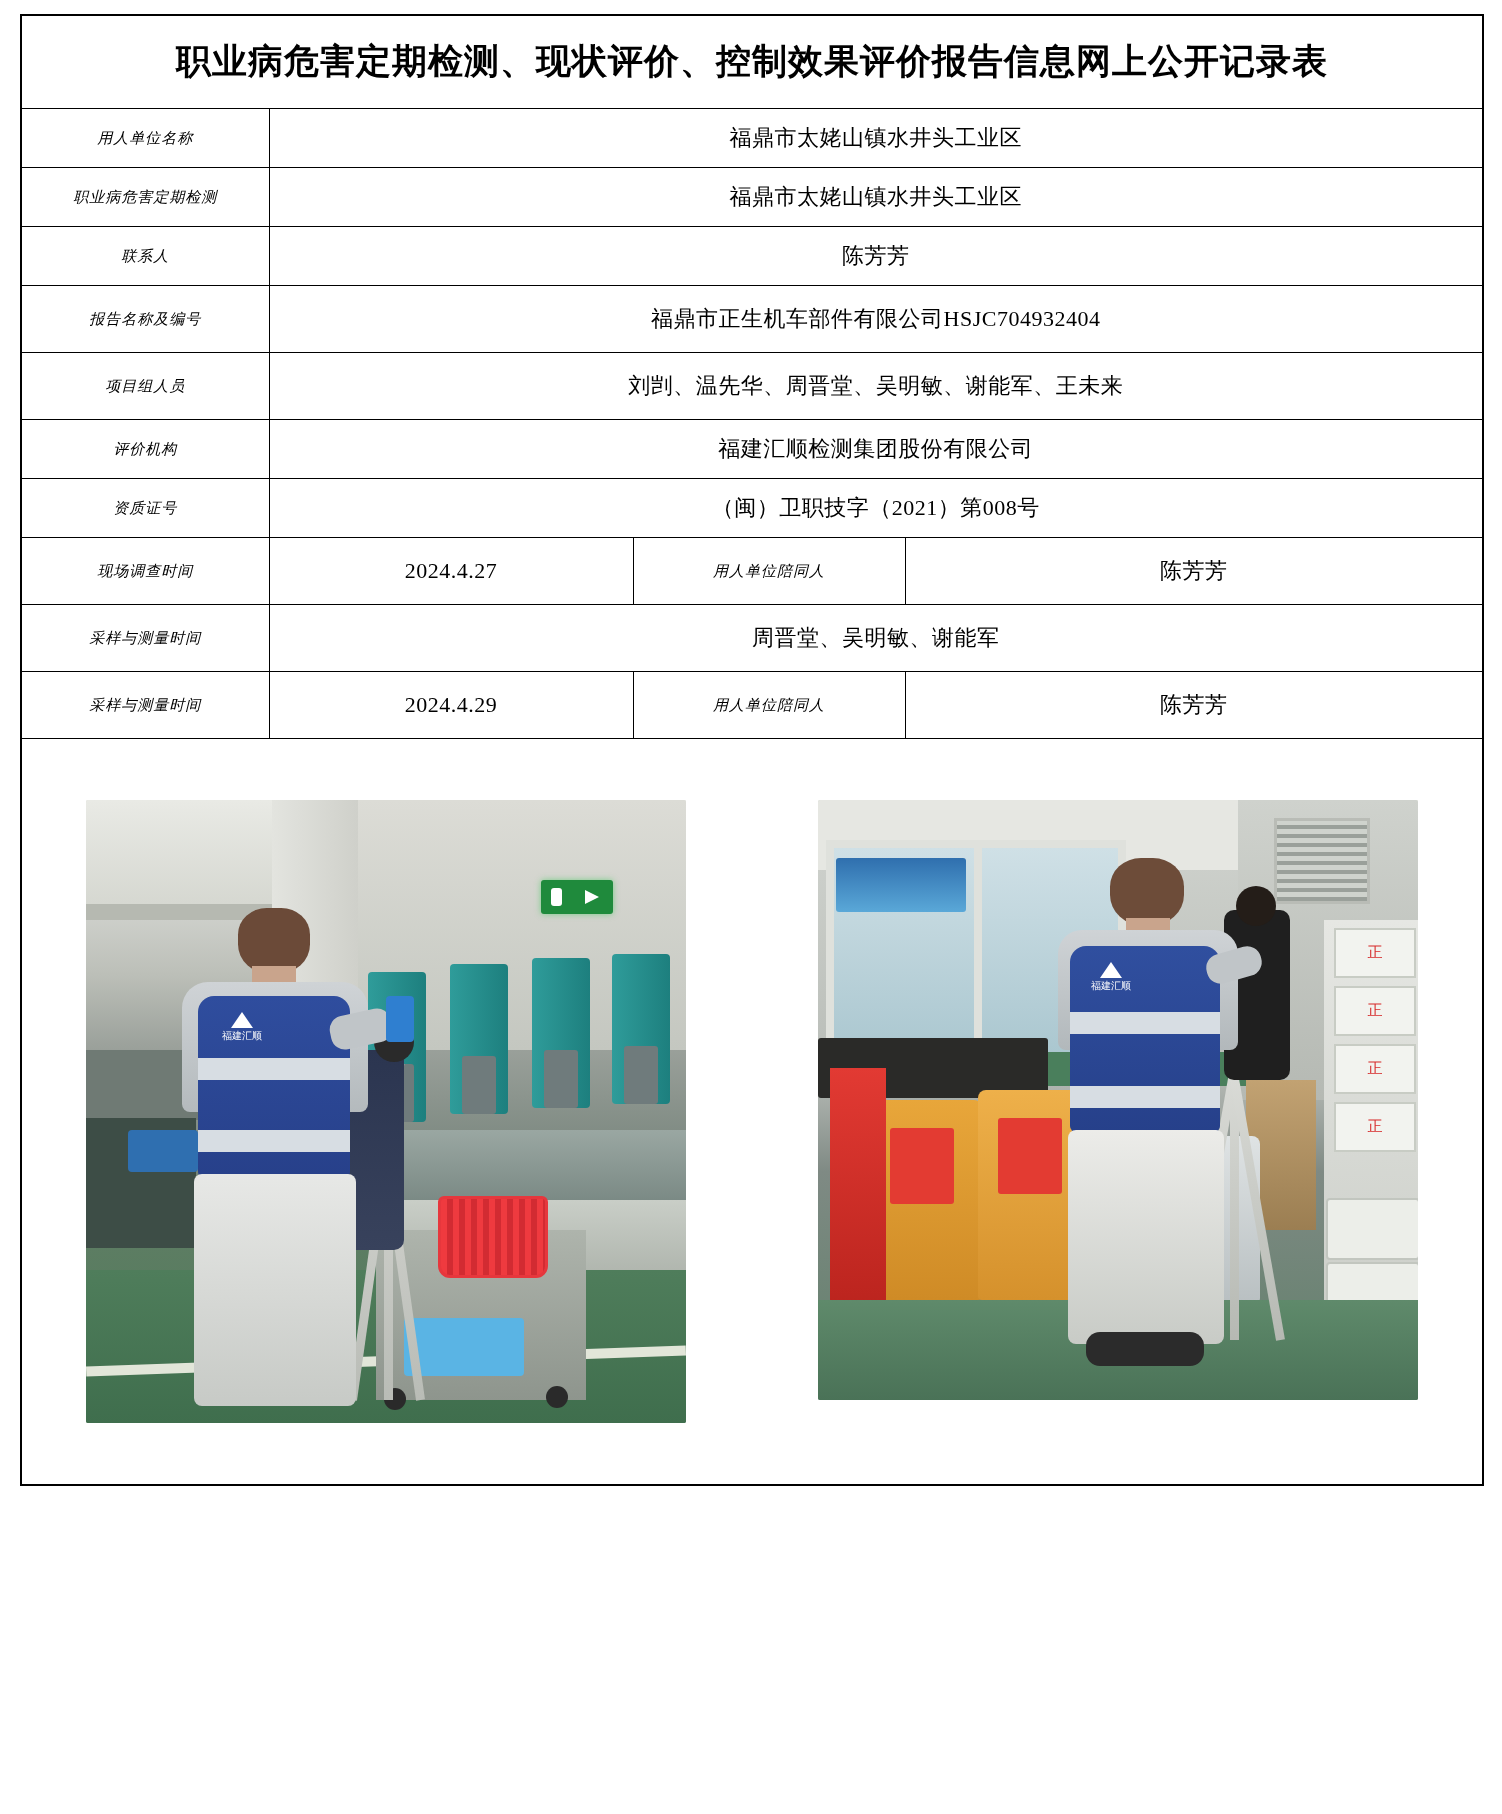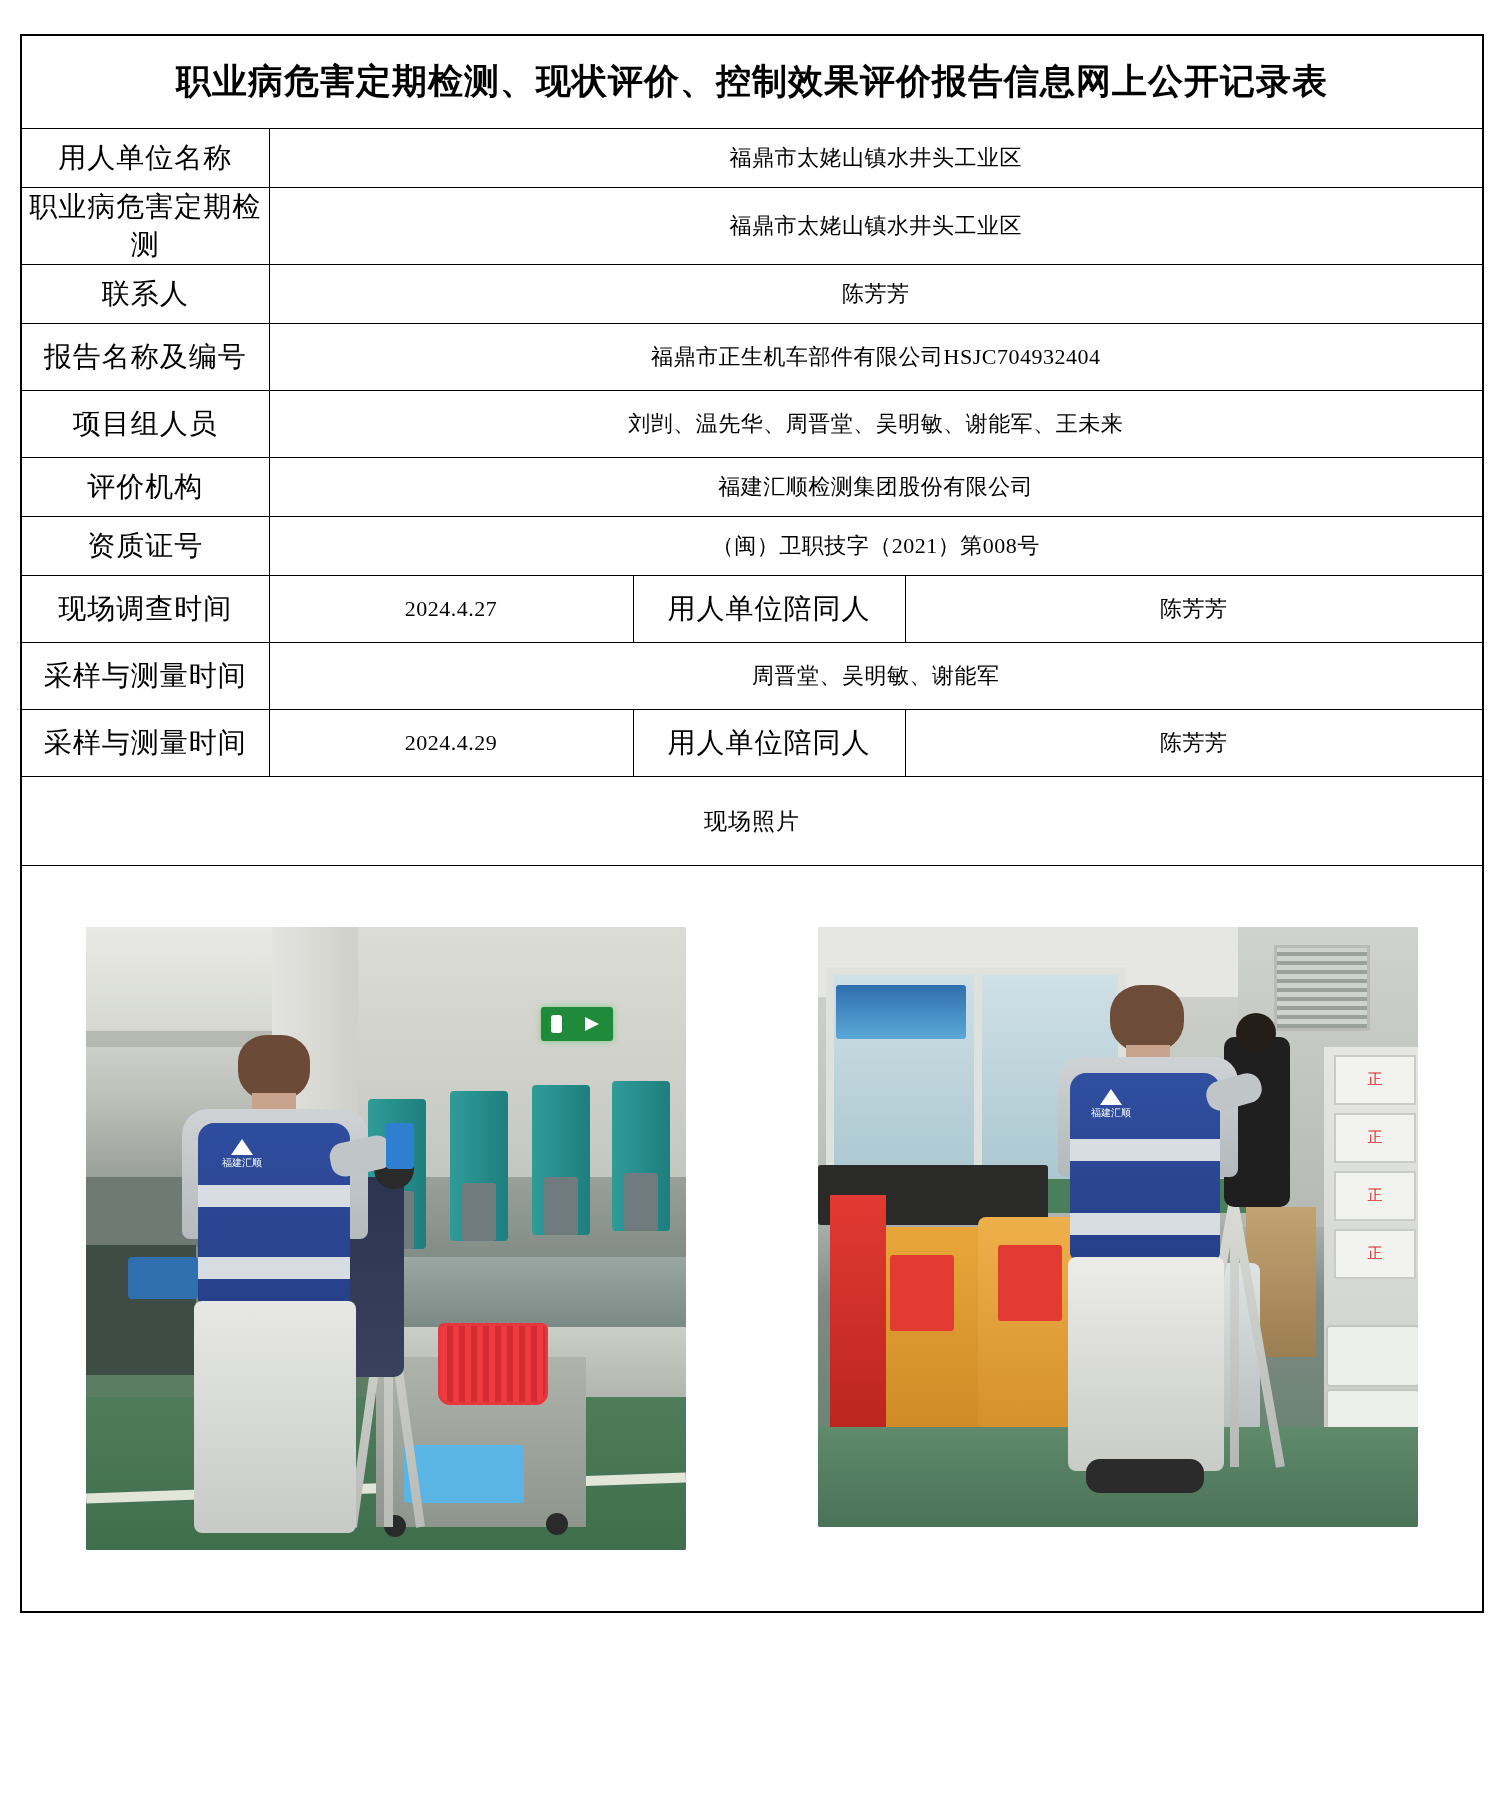--- a/index.html
+++ b/index.html
@@ -11,21 +11,21 @@
     width: 1502px;
     height: 1814px;
     font-family: "Liberation Serif", "DejaVu Serif", serif;
     color: #000000;
     overflow: hidden;
   }
   .page {
     box-sizing: border-box;
     width: 1502px;
     height: 1814px;
-    padding: 34px 20px 0 20px;
+    padding: 14px 20px 0 20px;
   }
   table.doc {
     border-collapse: collapse;
     width: 1462px;
     table-layout: fixed;
     border: 2px solid #000;
   }
   table.doc td {
     border: 1px solid #000;
     padding: 0;
@@ -34,22 +34,23 @@
   }
   .title-cell {
     height: 92px;
     font-size: 35px;
     font-weight: bold;
     letter-spacing: 1px;
     line-height: 1.25;
   }
   .label-cell {
     height: 58px;
-    font-size: 28px;
+    font-size: 15px;
     letter-spacing: 1px;
+    font-style: italic;
   }
   .value-cell {
     height: 58px;
     font-size: 22px;
     letter-spacing: 0.5px;
   }
   .tall {
     height: 66px;
     margin-left: 16px;
   }
@@ -407,23 +408,20 @@
         <td class="value-cell tall" colspan="3">周晋堂、吴明敏、谢能军</td>
       </tr>
 
       <tr>
         <td class="label-cell tall">采样与测量时间</td>
         <td class="value-cell tall">2024.4.29</td>
         <td class="label-cell tall">用人单位陪同人</td>
         <td class="value-cell tall">陈芳芳</td>
       </tr>
 
-      <tr>
-        <td class="photos-header" colspan="4">现场照片</td>
-      </tr>
 
       <tr>
         <td class="photos-cell" colspan="4">
           <div class="photos-wrap">
 
             <div class="photo one">
               <div class="p1-bg"></div>
               <div class="p1-ceiling"></div>
               <div class="p1-beam"></div>
               <div class="p1-wallR"></div>

